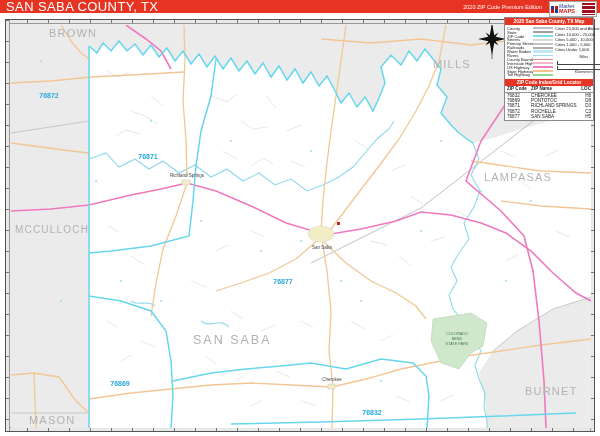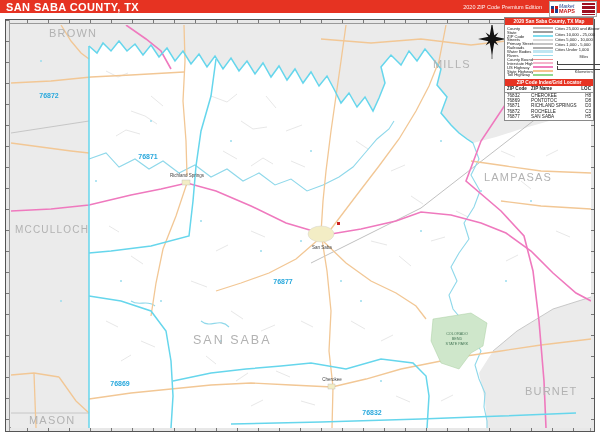--- a/index.html
+++ b/index.html
@@ -2,21 +2,21 @@
 <html><head>
 <meta charset="utf-8">
 <style>
   html,body{margin:0;padding:0;background:#fff;}
   *{box-sizing:border-box;font-family:"Liberation Sans",sans-serif;}
   .stage{position:relative;width:600px;height:436px;background:#fff;overflow:hidden;}
 
   
   .banner{position:absolute;left:0;top:0;width:600px;height:13px;background:#e63322;color:#fff;
           display:flex;align-items:center;justify-content:space-between;padding:0 6px;}
-  .banner .ttl{font-size:11px;font-weight:bold;letter-spacing:.4px;}
+  .banner .ttl{font-size:13px;font-weight:normal;letter-spacing:.4px;}
   .banner .ed{font-size:5.5px;margin-right:52px;opacity:.95;}
   .logo{position:absolute;right:3px;top:1px;width:48px;height:16px;background:#fff;border:1px solid #aaa;
         display:flex;align-items:center;padding:1px;gap:1px;z-index:30;}
   .logo .grid{width:7px;height:7px;display:grid;grid-template-columns:1fr 1fr;grid-template-rows:1fr 1fr;gap:.5px;flex:0 0 auto;}
   .logo .grid i{display:block;}
   .logo .bt{line-height:1;}
   .logo .bt .t1{font-size:5px;font-style:italic;color:#1a3f8f;display:block;}
   .logo .bt .t2{font-size:5.5px;font-weight:bold;color:#c81414;display:block;}
   .logo .blk{margin-left:auto;width:13px;height:12px;background:#9e1020;
              background-image:repeating-linear-gradient(#9e1020 0 2px,#fff 2px 3px,#9e1020 3px 4px);flex:0 0 auto;}

